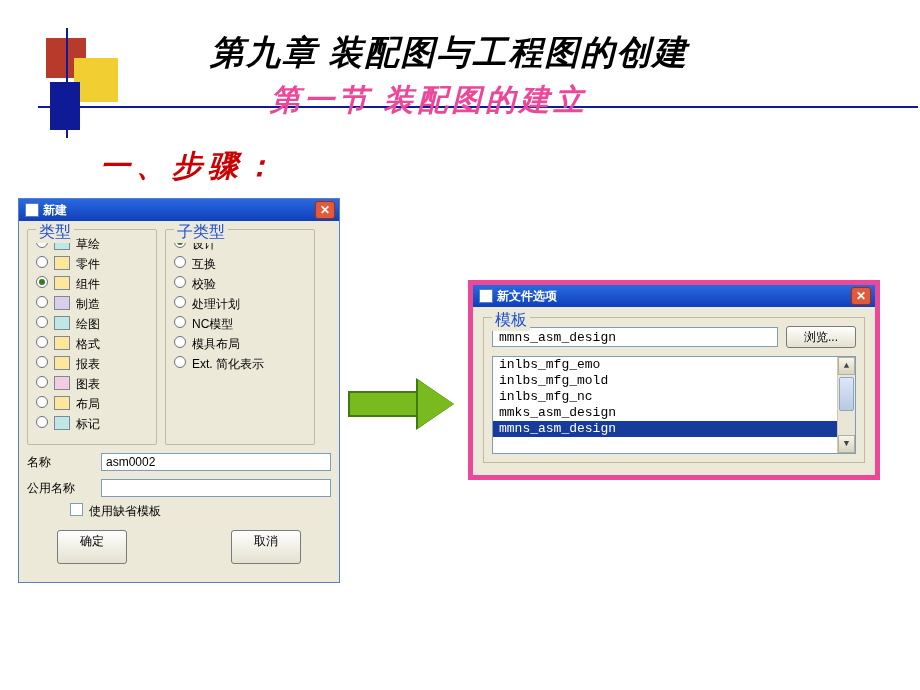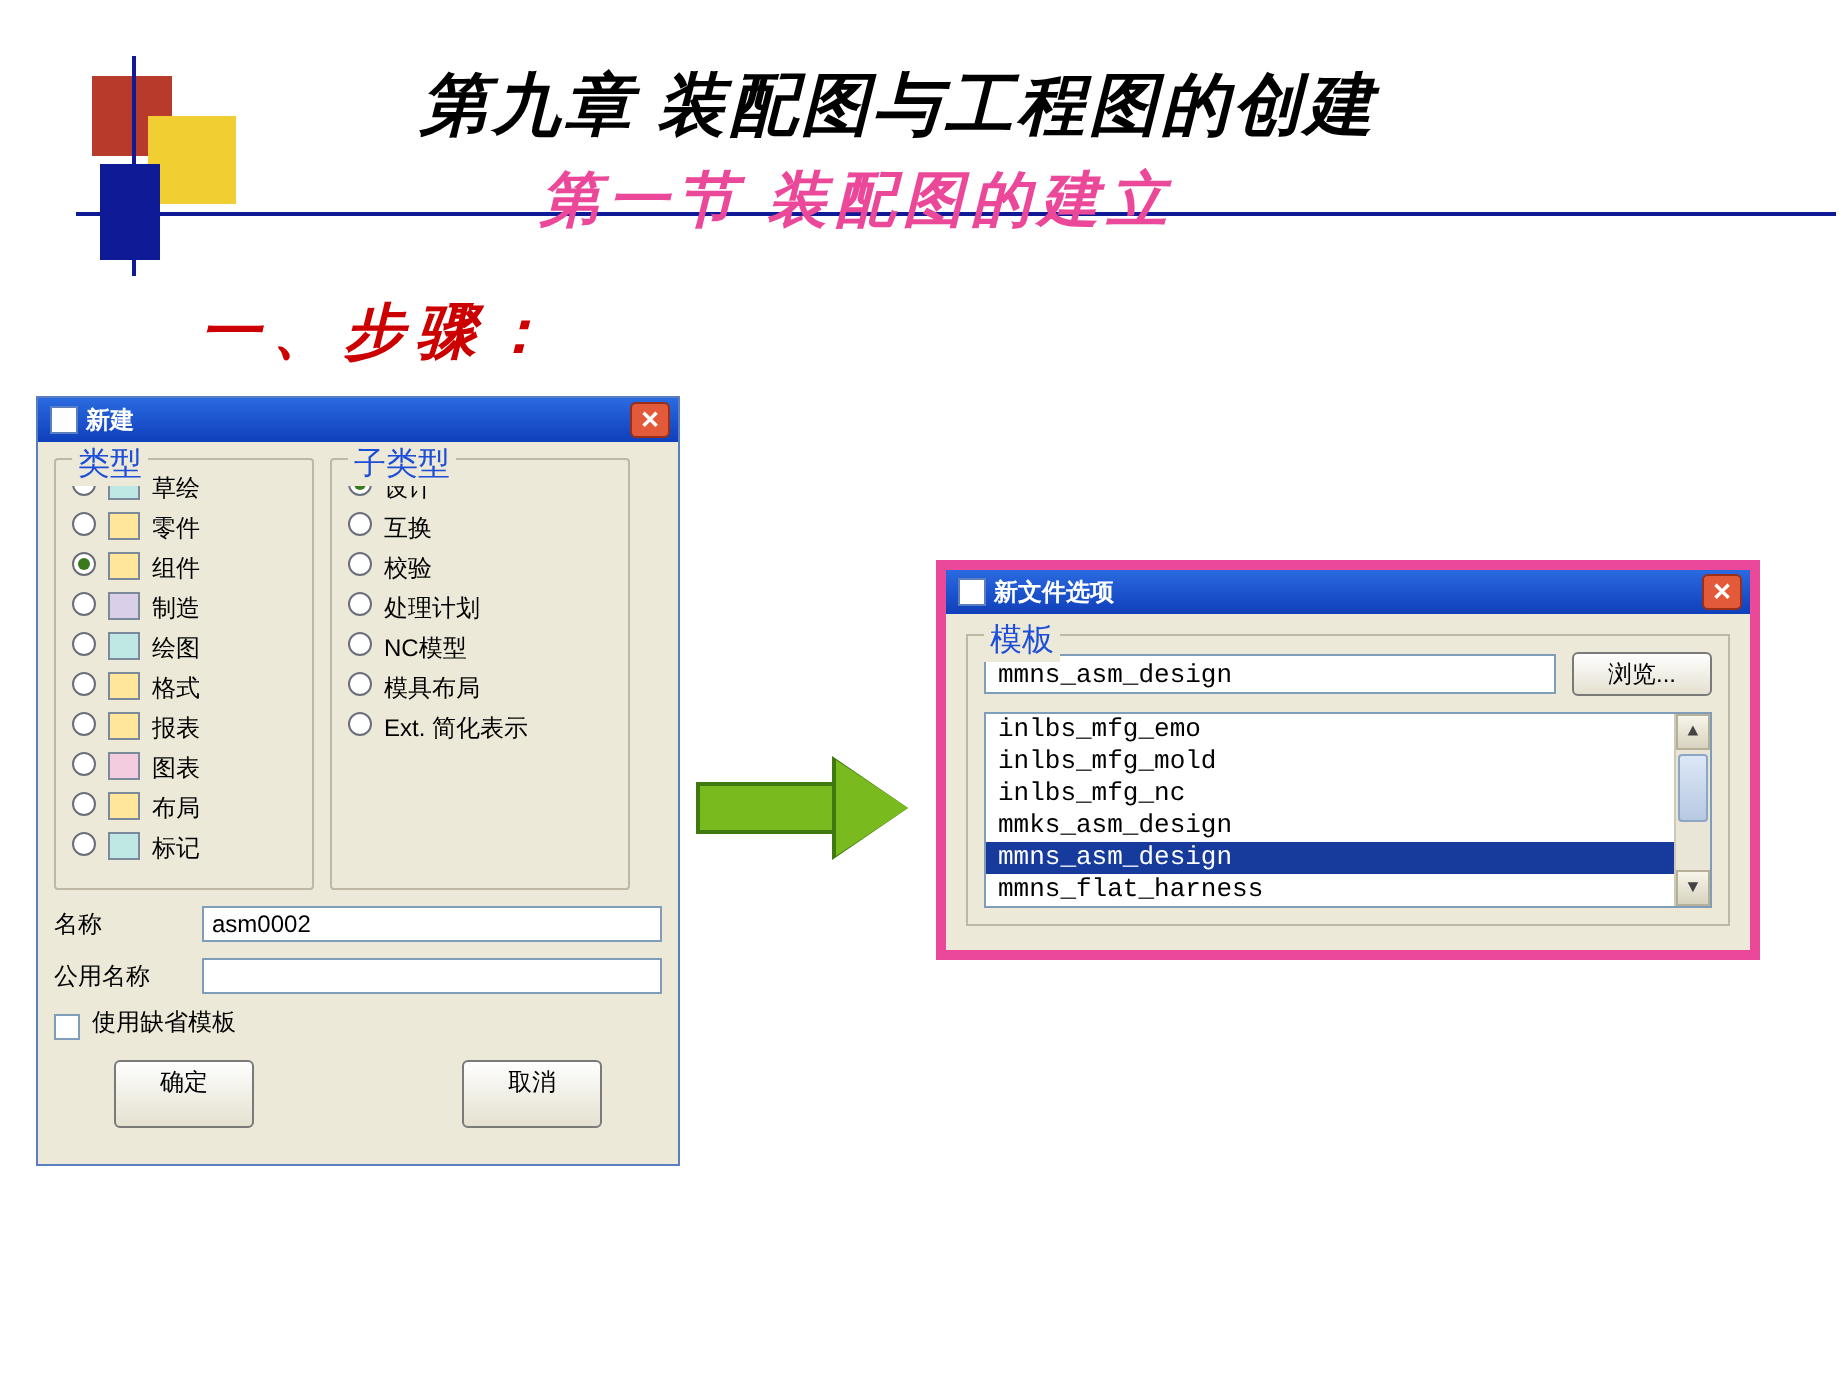--- a/index.html
+++ b/index.html
@@ -87,21 +87,21 @@
   .type-icon.ic-cyan { background: #bfe7e3; }
   .type-icon.ic-yellow { background: #ffe69a; }
   .type-icon.ic-purple { background: #d9cfe9; }
   .type-icon.ic-pink { background: #f3cddf; }
   .name-row { display:flex; align-items:flex-end; margin-top: 8px; gap: 14px; }
   .name-label { width: 60px; }
   .text-input {
     flex:1; height: 18px; border: 1px solid #7f9db9; background: #fff;
     padding: 0 4px; font-size: 12px; font-family: Tahoma, sans-serif;
   }
-  .chk-row { display:flex; align-items:flex-end; gap: 6px; margin-top: 6px; }
+  .chk-row { display:flex; align-items:flex-start; gap: 6px; margin-top: 6px; margin-left: 43px; }
   .checkbox {
     width: 13px; height: 13px; border: 1px solid #7f9db9; background: #fff;
   }
   .btns { display:flex; justify-content: space-between; padding: 10px 30px 10px 30px; }
   .btn {
     min-width: 70px; height: 34px; border: 1px solid #7a7a7a;
     background: linear-gradient(#fefefe,#e4e1d0);
     border-radius: 3px; text-align: center; line-height: 20px; font-size: 12px;
   }
 
@@ -321,21 +321,20 @@
         <input class="tmpl-input" value="mmns_asm_design" style="">
         <div class="browse-btn">浏览...</div>
       </div>
       <div class="listbox">
         <div class="list-content" id="templates-container">
             <div class="list-item">inlbs_mfg_emo</div>
             <div class="list-item">inlbs_mfg_mold</div>
             <div class="list-item">inlbs_mfg_nc</div>
             <div class="list-item">mmks_asm_design</div>
             <div class="list-item sel">mmns_asm_design</div>
-            <div class="list-item">mmns_flat_harness</div>
           </div>
         <div class="scrollbar">
           <div class="sb-btn">▲</div>
           <div class="sb-track">
             <div class="sb-thumb"></div>
           </div>
           <div class="sb-btn">▼</div>
         </div>
       </div>
     </div>

